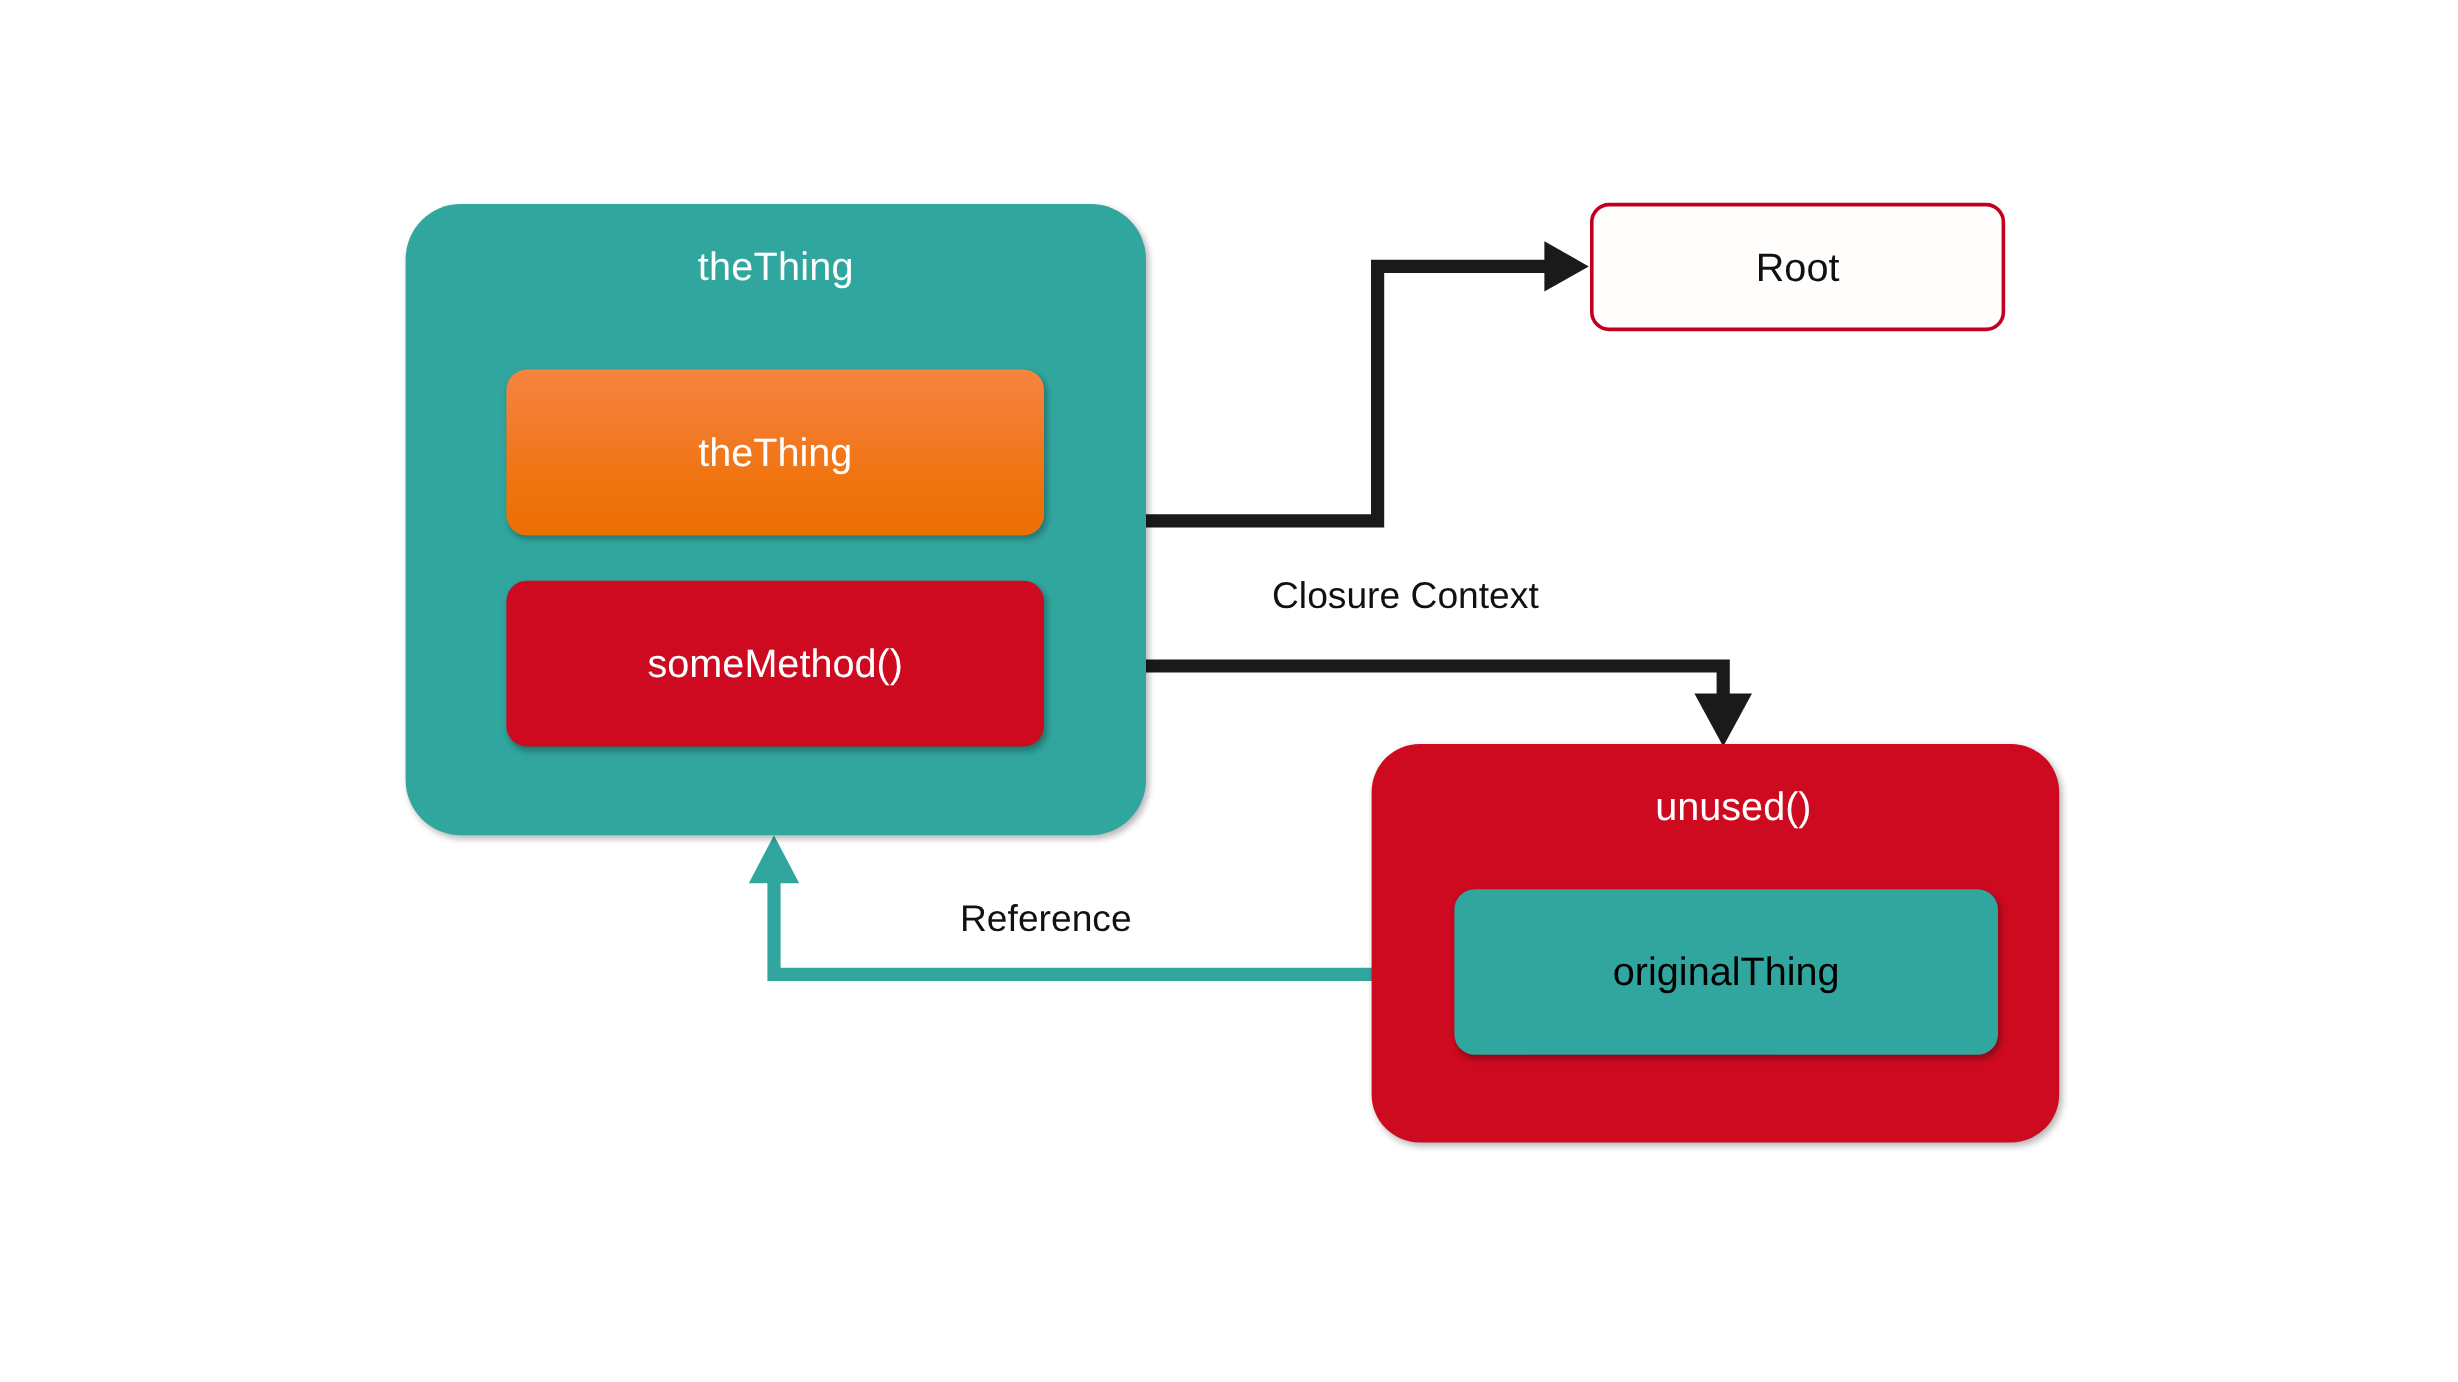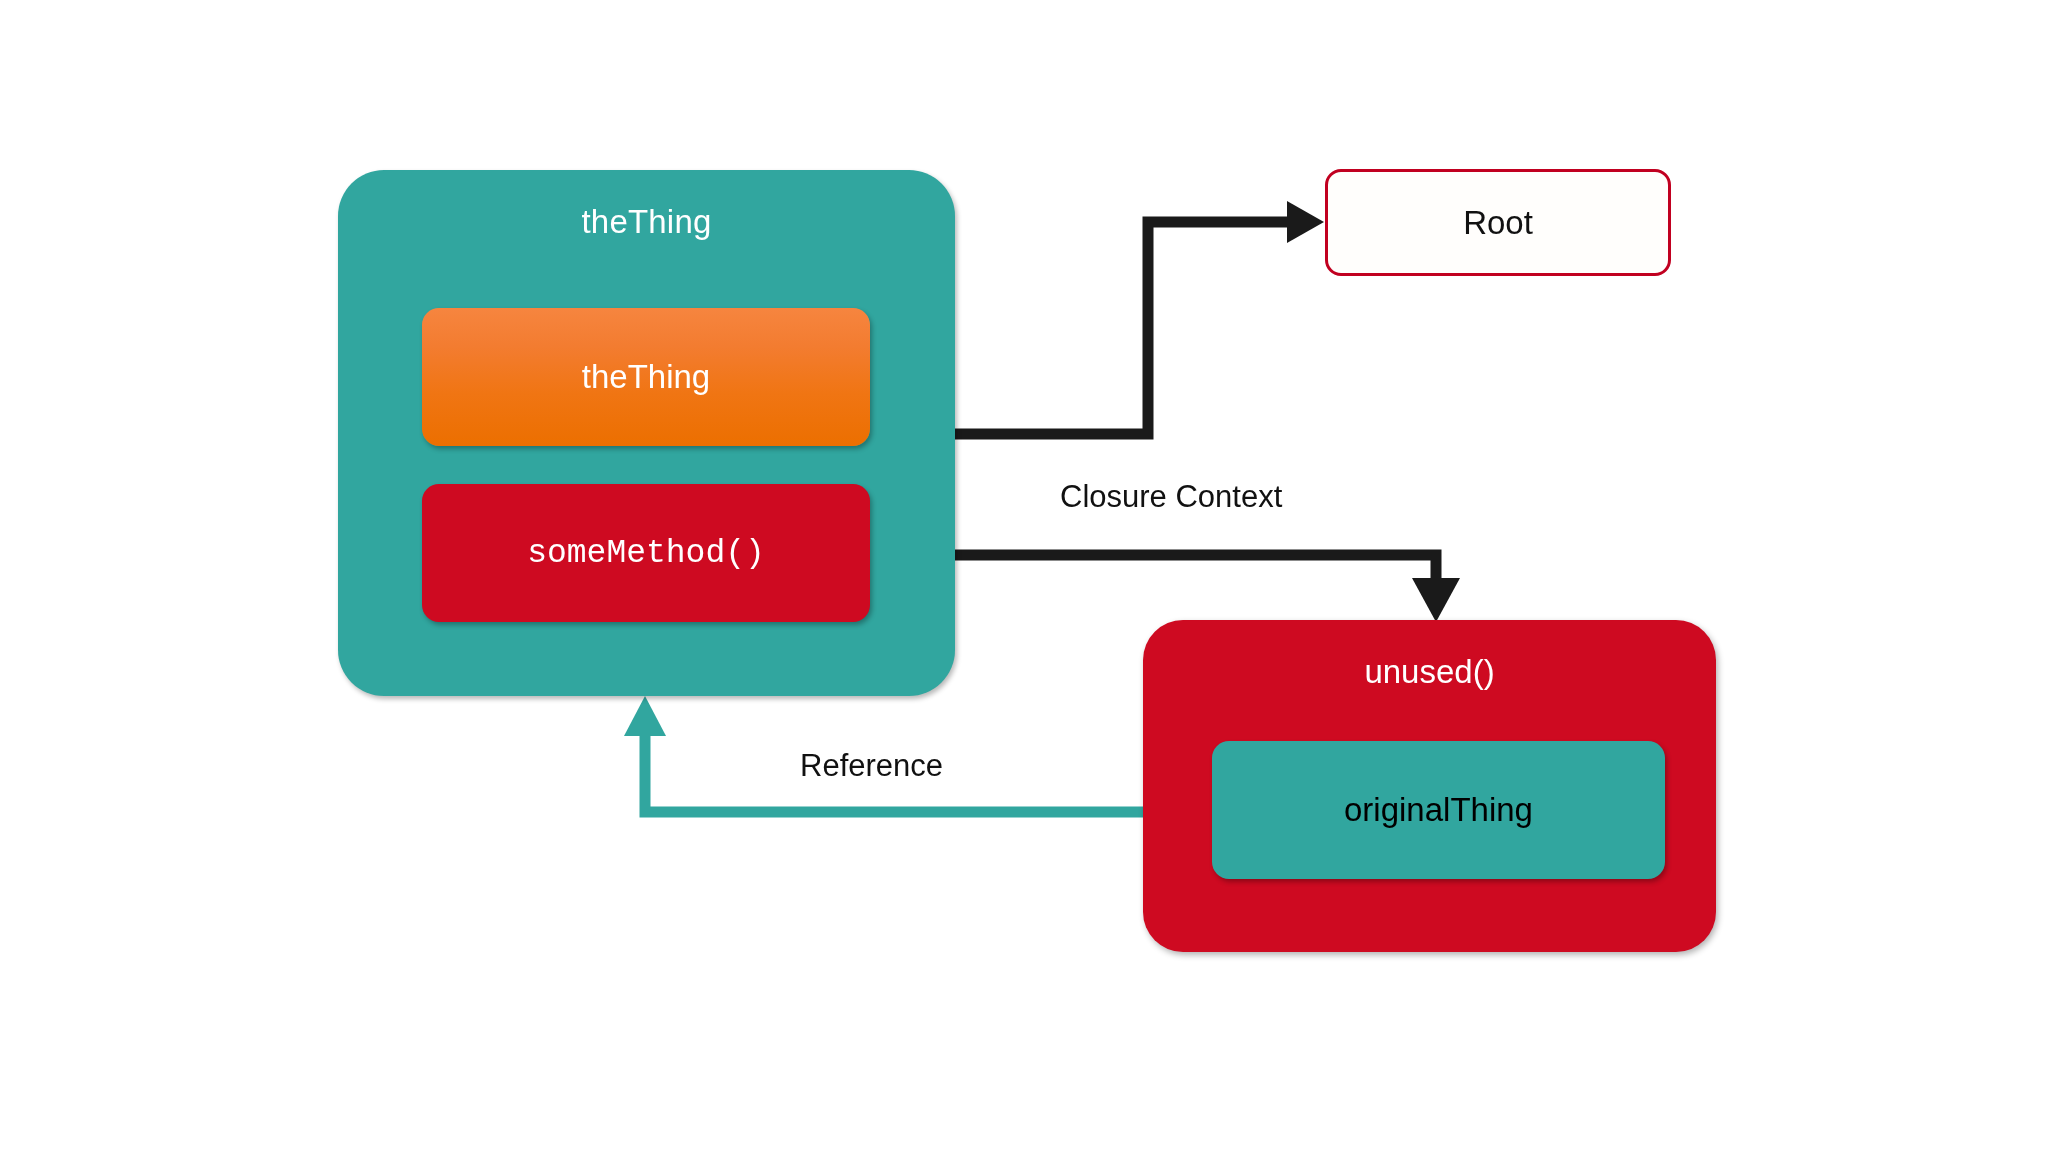--- a/index.html
+++ b/index.html
@@ -67,21 +67,20 @@
   }
   
   #some-method {
     left: 422px;
     top: 484px;
     width: 448px;
     height: 138px;
     border-radius: 17px;
     background: #CE0A21;
     box-shadow: 2px 3px 5px rgba(0,0,0,0.3);
-    font-family: Liberation Mono, monospace;
   }
   #some-method-label {
     position: absolute;
     left: 0;
     top: 0;
     width: 100%;
     height: 100%;
     display: flex;
     align-items: center;
     justify-content: center;
@@ -115,21 +114,21 @@
     left: 1143px;
     top: 620px;
     width: 573px;
     height: 332px;
     background: #CE0A21;
     border-radius: 40px;
     box-shadow: 2px 3px 6px rgba(0,0,0,0.3);
   }
   #unused-label {
     position: absolute;
-    left: 0;
+    left: 15px;
     top: 32px;
     width: 100%;
     text-align: center;
     color: #ffffff;
     font-size: 33px;
     line-height: 40px;
   }
   
   #original-thing {
     left: 1212px;

